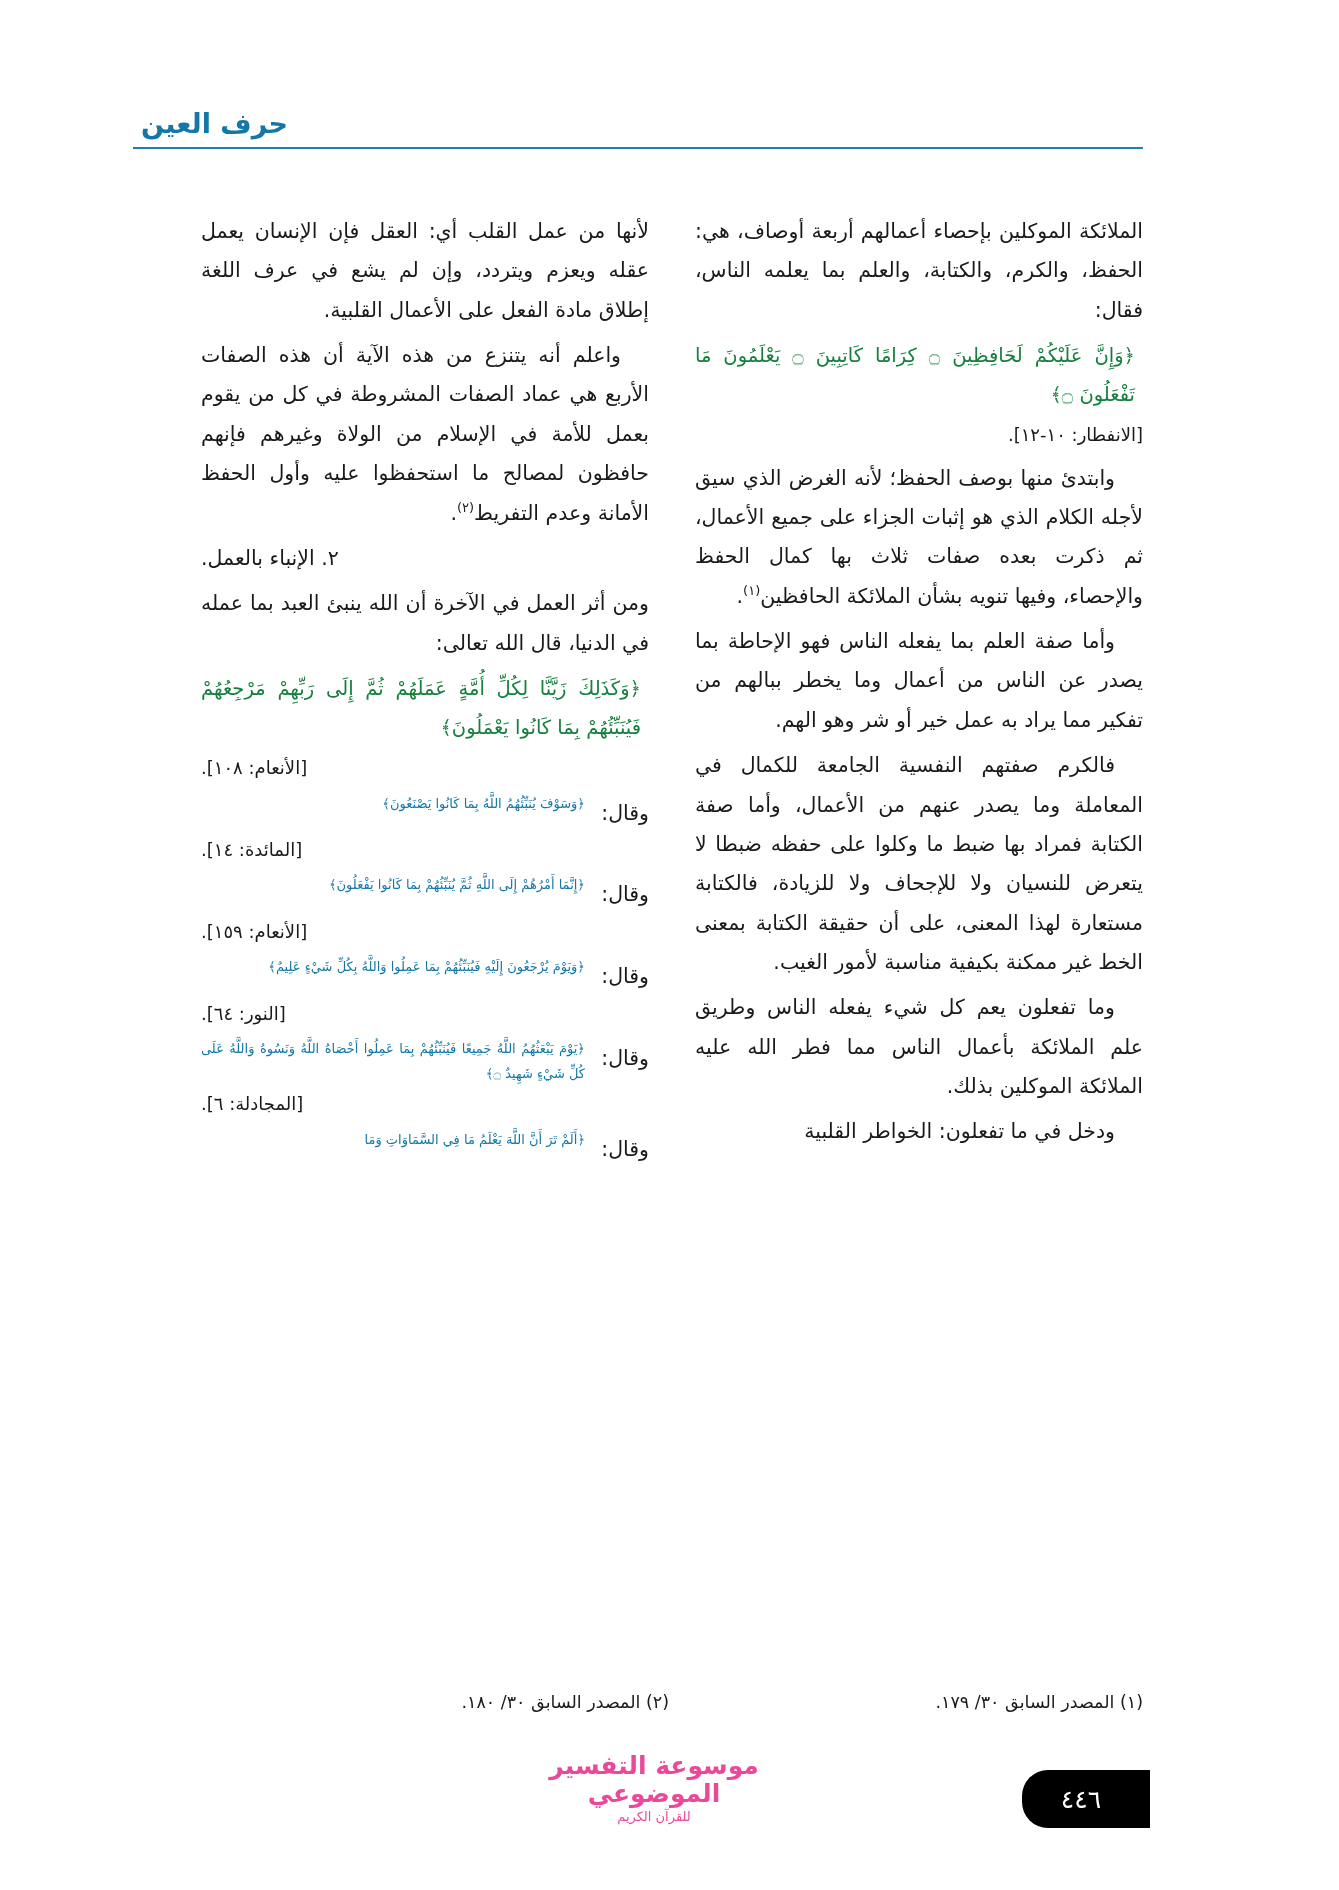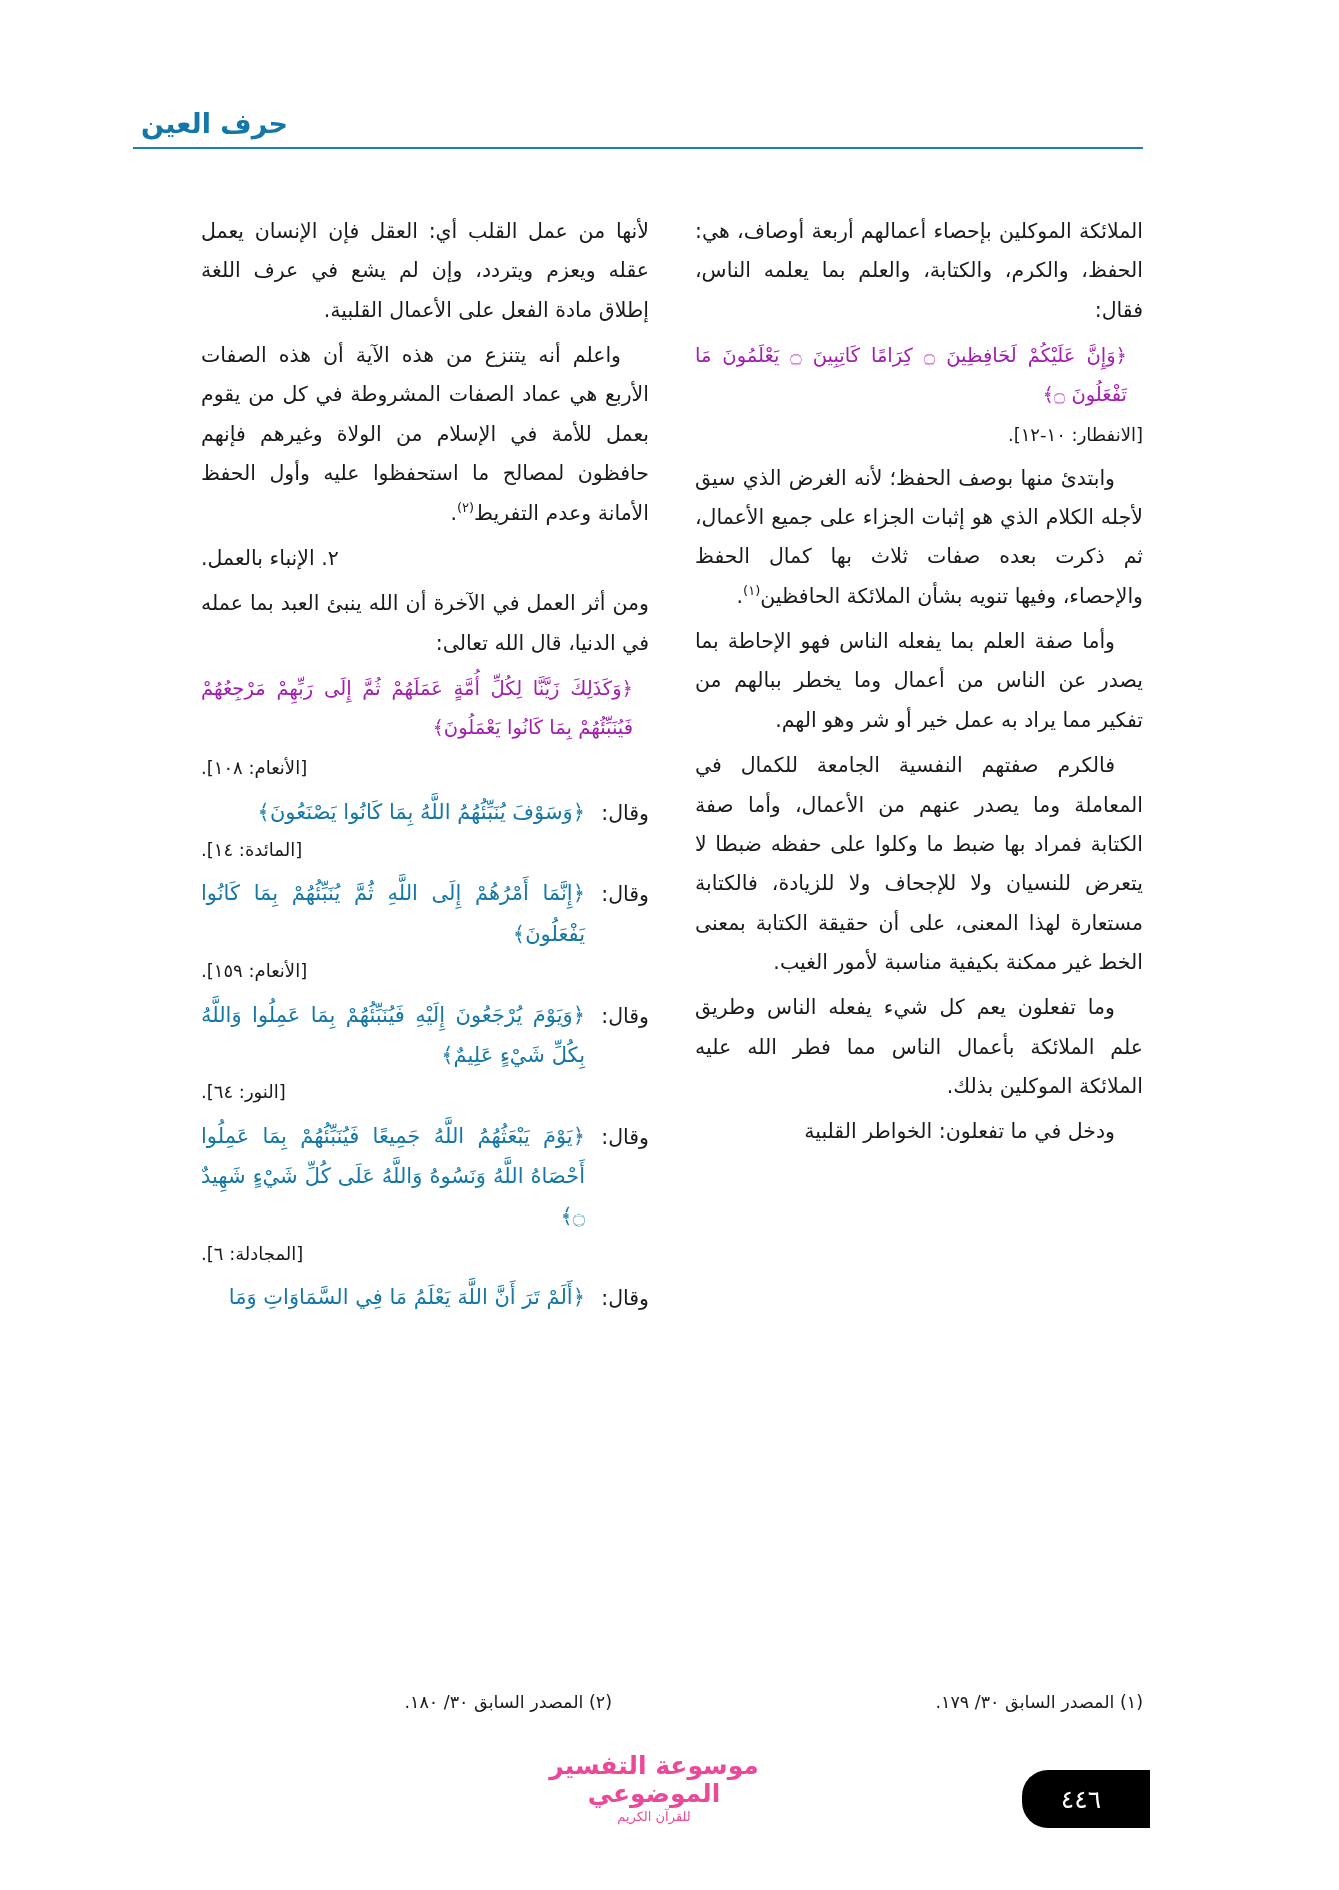--- a/index.html
+++ b/index.html
@@ -60,29 +60,29 @@
 
   p.para {
     margin: 0 0 6px 0;
     text-align: justify;
   }
   p.para.indent { text-indent: 28px; }
 
   .quran {
     color: #1477a8;
     font-family: "DejaVu Sans", "Liberation Sans", sans-serif;
-    font-size: 21px;
+    font-size: 13px;
     direction: rtl;
   }
   .quran-block {
-    color: #a21caf;
+    color: #15803d;
     font-size: 19.5px;
     line-height: 2.0;
     text-align: justify;
-    margin: 0 16px 4px 0;
+    margin: 0 8px 4px 0;
     direction: rtl;
   }
   .ref {
     color: #1a1a1a;
     font-size: 18px;
   }
   .said {
     display: inline-block;
     min-width: 54px;
   }
@@ -103,21 +103,21 @@
   
   .footnote {
     position: absolute;
     bottom: 178px;
     width: 448px;
     font-size: 17.5px;
     direction: rtl;
     text-align: right;
   }
   .footnote-right { right: 196px; }
-  .footnote-left  { right: 727px; text-align: right; }
+  .footnote-left  { right: 670px; text-align: right; }
 
   
   .footer {
     position: absolute;
     bottom: 58px;
     left: 0;
     right: 0;
     height: 90px;
   }
   .footer-logo {

